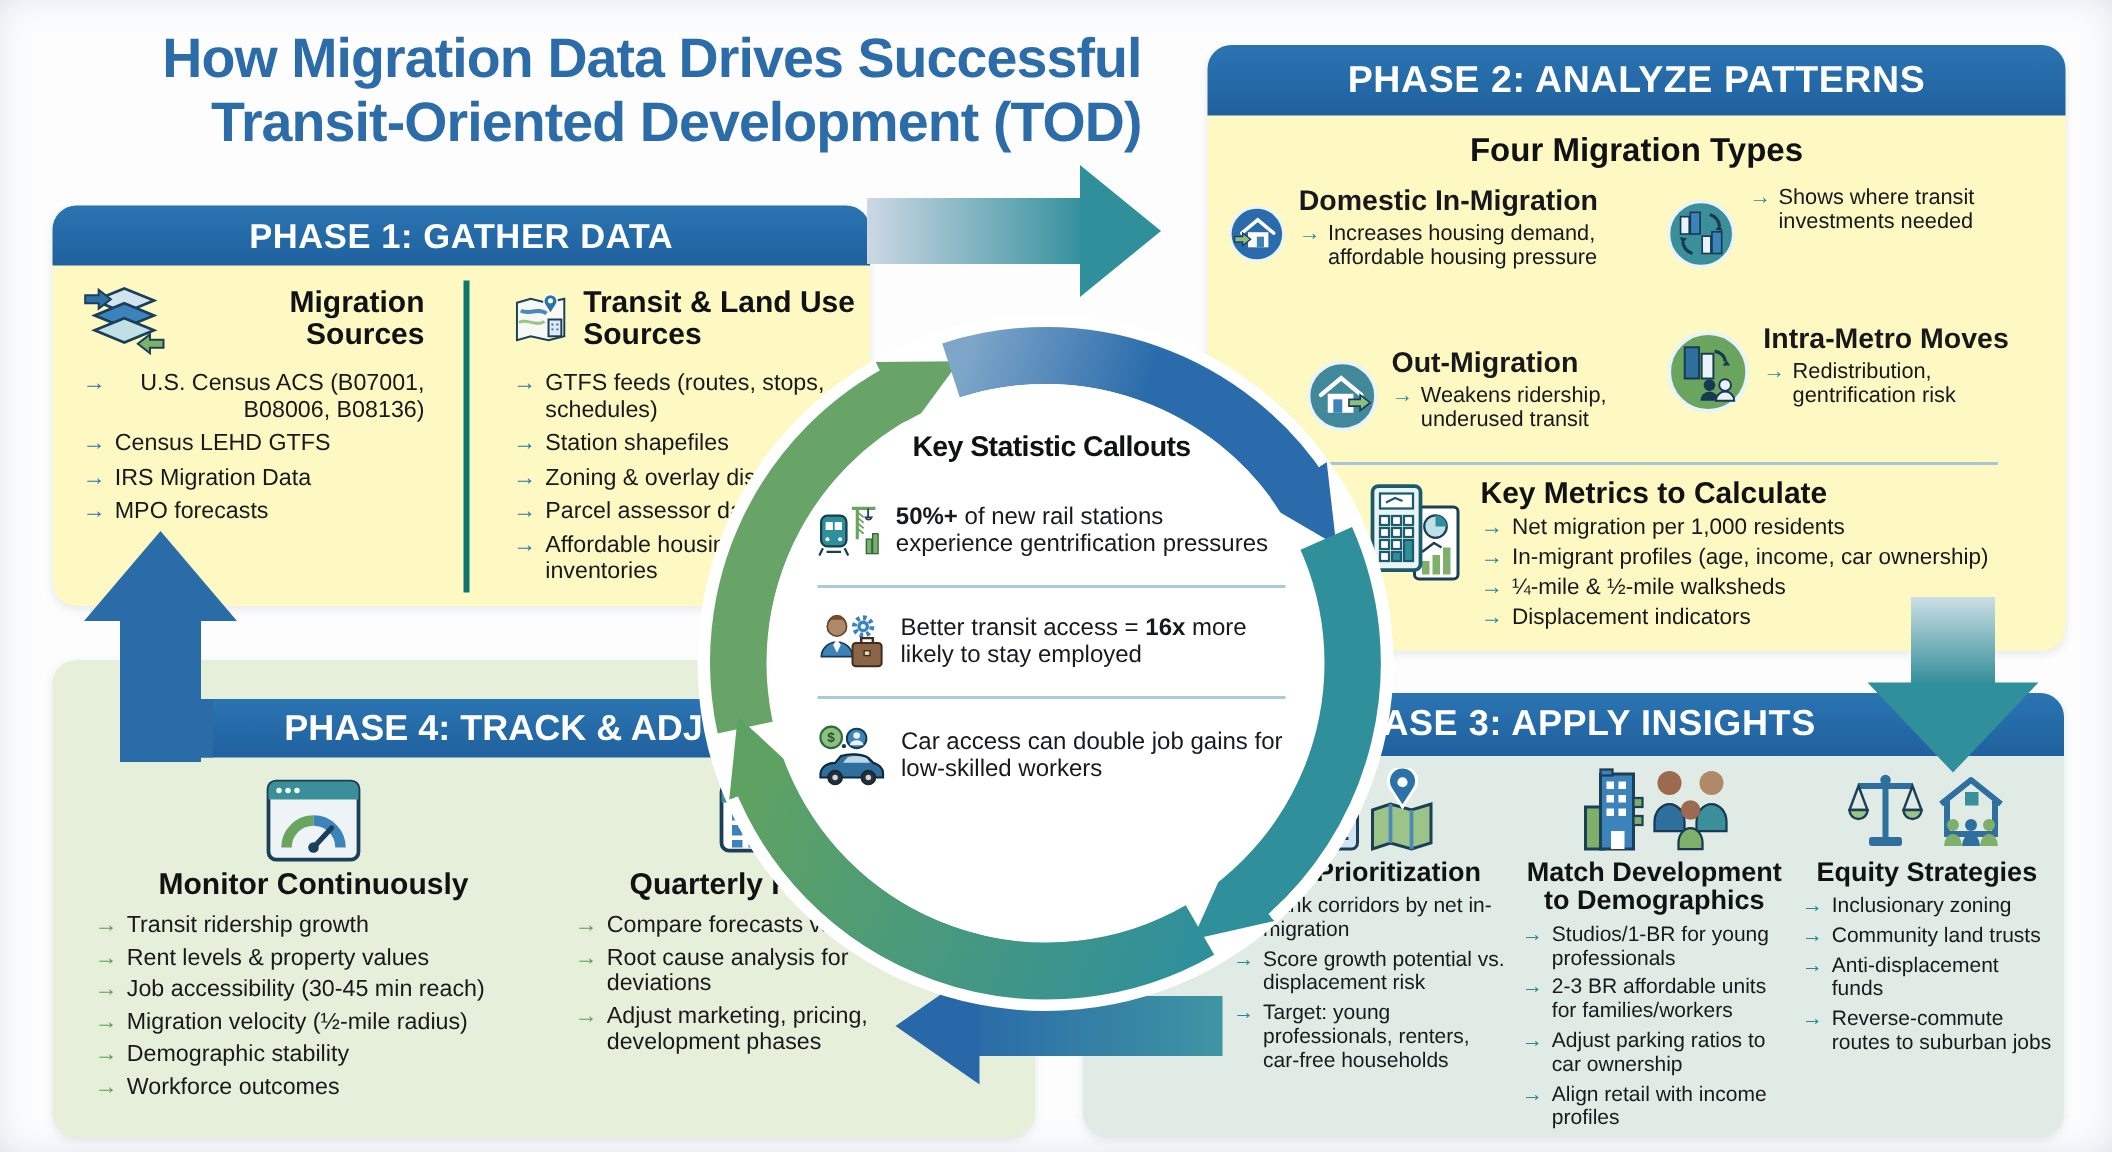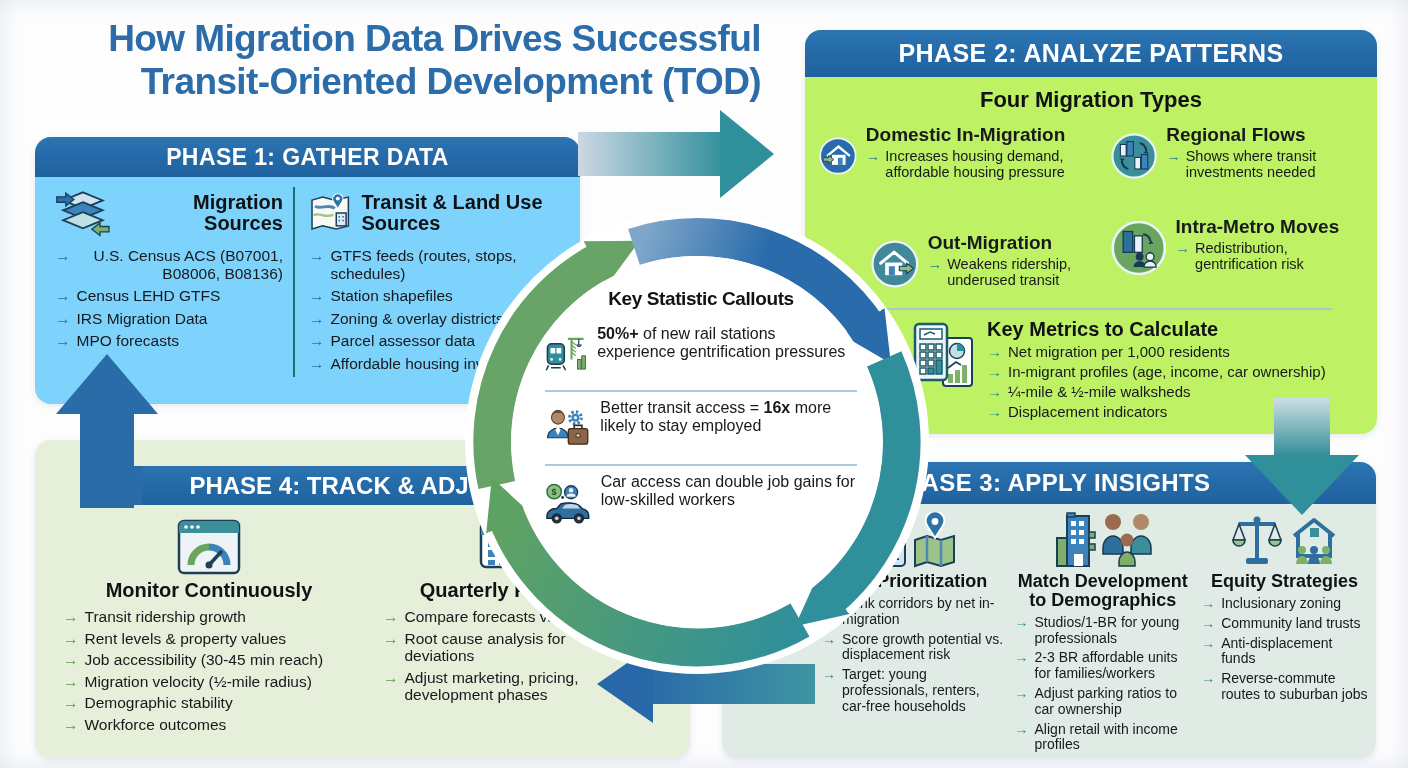--- a/index.html
+++ b/index.html
@@ -7,38 +7,38 @@
     font-family:"Liberation Sans","DejaVu Sans",sans-serif;color:#17191c;
     background:#fdfdfe;box-shadow:inset 0 0 22px rgba(175,192,210,.38);}
   .abs{position:absolute;}
   
   #title{left:37px;top:18px;width:724px;font-size:37px;line-height:1.16;font-weight:bold;
     color:#2b6ca9;letter-spacing:-0.6px;text-align:right;}
   
   .panel{position:absolute;border-radius:16px;box-shadow:0 2px 6px rgba(60,80,100,.12);}
   .phdr{height:40px;background:linear-gradient(180deg,#2b74b2,#1f619e);border-radius:16px 16px 0 0;
     color:#fff;font-weight:bold;text-align:center;letter-spacing:.4px;}
-  #p1{left:35px;top:137px;width:545px;height:267px;background:#7dd3fc;}
+  #p1{left:35px;top:137px;width:545px;height:267px;background:#fef9c3;}
   #p1 .phdr{font-size:23px;line-height:40px;}
-  #p2{left:805px;top:30px;width:572px;height:404px;background:#bef264;}
+  #p2{left:805px;top:30px;width:572px;height:404px;background:#fef9c3;}
   #p2 .phdr{height:47px;font-size:25px;line-height:47px;border-radius:16px 16px 0 0;}
   #p3{left:722px;top:462px;width:654px;height:296px;background:#dfebe4;}
   #p3 .phdr{height:42px;font-size:24px;line-height:42px;}
   #p4{left:35px;top:440px;width:655px;height:318px;background:#e6efd9;}
   #p4hdr{left:118px;top:466px;width:470px;height:39px;background:linear-gradient(180deg,#2b74b2,#1f619e);
     border-radius:8px;color:#fff;font-weight:bold;font-size:24px;line-height:39px;text-align:center;z-index:2;}
   
   .bul{display:flex;gap:6px;margin-bottom:5px;line-height:1.13;}
   .ba{font-weight:bold;flex:0 0 auto;}
   .c-blue{color:#2a71a9;} .c-teal{color:#2b8795;} .c-green{color:#5d9d53;}
   .h2col{font-weight:bold;color:#101214;}
   
   .p1cols{display:flex;padding:10px 10px 0 20px;}
   .p1c1{width:228px;text-align:right;}
-  .p1c2{flex:1;border-left:2px solid #0f766e;padding-left:14px;margin-left:10px;}
+  .p1c2{flex:1;border-left:4px solid #0f766e;padding-left:29px;margin-left:26px;}
   .icohead{display:flex;align-items:center;gap:10px;margin-bottom:8px;}
   .icohead .h2col{font-size:20px;line-height:1.05;}
   #p1 .bul{font-size:15.5px;}
   
   #p2sub{top:57px;left:0;width:572px;text-align:center;font-size:22px;font-weight:bold;color:#101214;}
   .typ{position:absolute;display:flex;gap:9px;}
   .typ .nm{font-weight:bold;font-size:19px;margin-bottom:2px;}
   .typ .ds{display:flex;gap:5px;font-size:14.5px;line-height:1.12;}
   #p2div{left:45px;top:278px;width:482px;border-top:2px solid #a9c5d6;}
   #p2met{left:108px;top:288px;display:flex;gap:12px;}
@@ -71,21 +71,21 @@
     border-right:56px solid #2867a8;z-index:2;}
   #arr41v{left:80px;top:412px;width:54px;height:96px;background:#2a6ca8;z-index:2;}
   #arr41e{left:80px;top:466px;width:62px;height:39px;background:#2a6ca8;z-index:2;}
   #arr41h{left:56px;top:354px;border-left:51px solid transparent;border-right:51px solid transparent;
     border-bottom:60px solid #2a6ca8;z-index:2;}
   
   #ring{left:0;top:0;z-index:3;pointer-events:none;}
   
   #center{left:545px;top:288px;width:312px;z-index:4;}
   #center h3{margin:0 0 8px;font-size:19px;text-align:center;color:#101214;letter-spacing:-0.4px;}
-  .callout{display:flex;gap:10px;padding:7px 0;}
+  .callout{display:flex;gap:10px;align-items:center;padding:7px 0;}
   .callout + .callout{border-top:2px solid #a9cada;}
   .callout .ct{font-size:16px;line-height:1.13;}
   svg{display:block;}
 </style>
 </head>
 <body>
 
 <div id="canvas">
 
   <div id="title" class="abs">How Migration Data Drives Successful Transit-Oriented Development (TOD)</div>
@@ -185,21 +185,20 @@
         <rect x="13" y="16" width="8" height="16" fill="#e8f2f8" stroke="#173a52" stroke-width="1.5"></rect>
         <rect x="22" y="12" width="9" height="20" fill="#3c83bb" stroke="#173a52" stroke-width="1.5"></rect>
         <rect x="33" y="34" width="8" height="16" fill="#e8f2f8" stroke="#173a52" stroke-width="1.5"></rect>
         <rect x="42" y="30" width="9" height="20" fill="#3c83bb" stroke="#173a52" stroke-width="1.5"></rect>
         <path d="M40 14 a13 13 0 0 1 9 11" fill="none" stroke="#173a52" stroke-width="3"></path>
         <path d="M45 28 l4 -4 l3 5 Z" fill="#173a52"></path>
         <path d="M24 50 a13 13 0 0 1 -9 -11" fill="none" stroke="#173a52" stroke-width="3"></path>
         <path d="M19 36 l-4 4 l-3 -5 Z" fill="#173a52"></path>
       </svg>
       <div>
-        <div class="nm">Regional Flows</div>
         <div class="ds">
             <span class="ba c-teal">→</span>
             <span>Shows where transit investments needed</span>
           </div>
       </div>
     </div>
 
     <div class="typ" style="left:66px;top:186px;width:250px;margin-top:16px;">
       <svg width="64" height="64" viewBox="0 0 64 64">
         <circle cx="32" cy="32" r="30" fill="#42889b" stroke="#eaf3f8" stroke-width="3"></circle>

